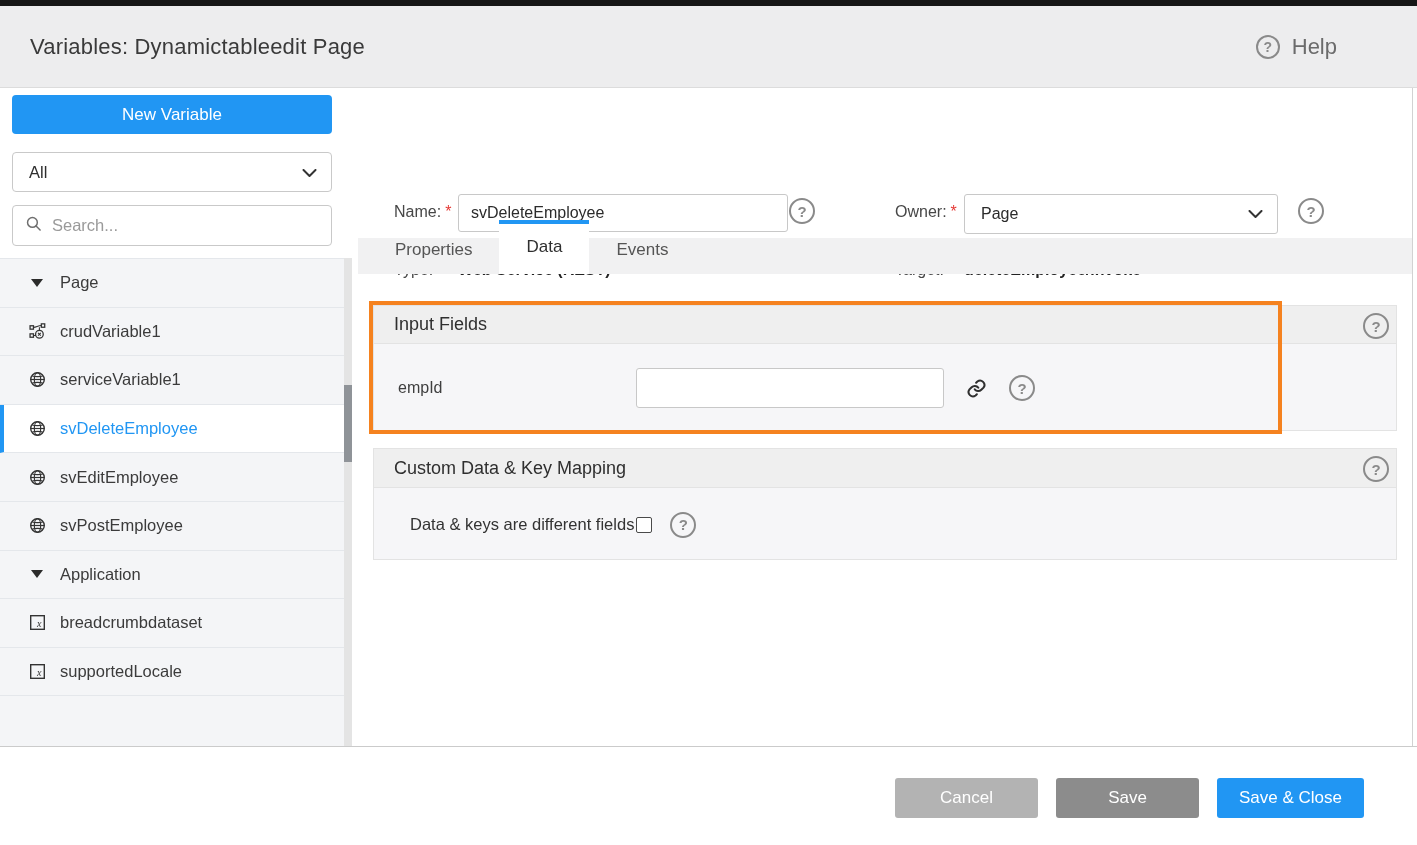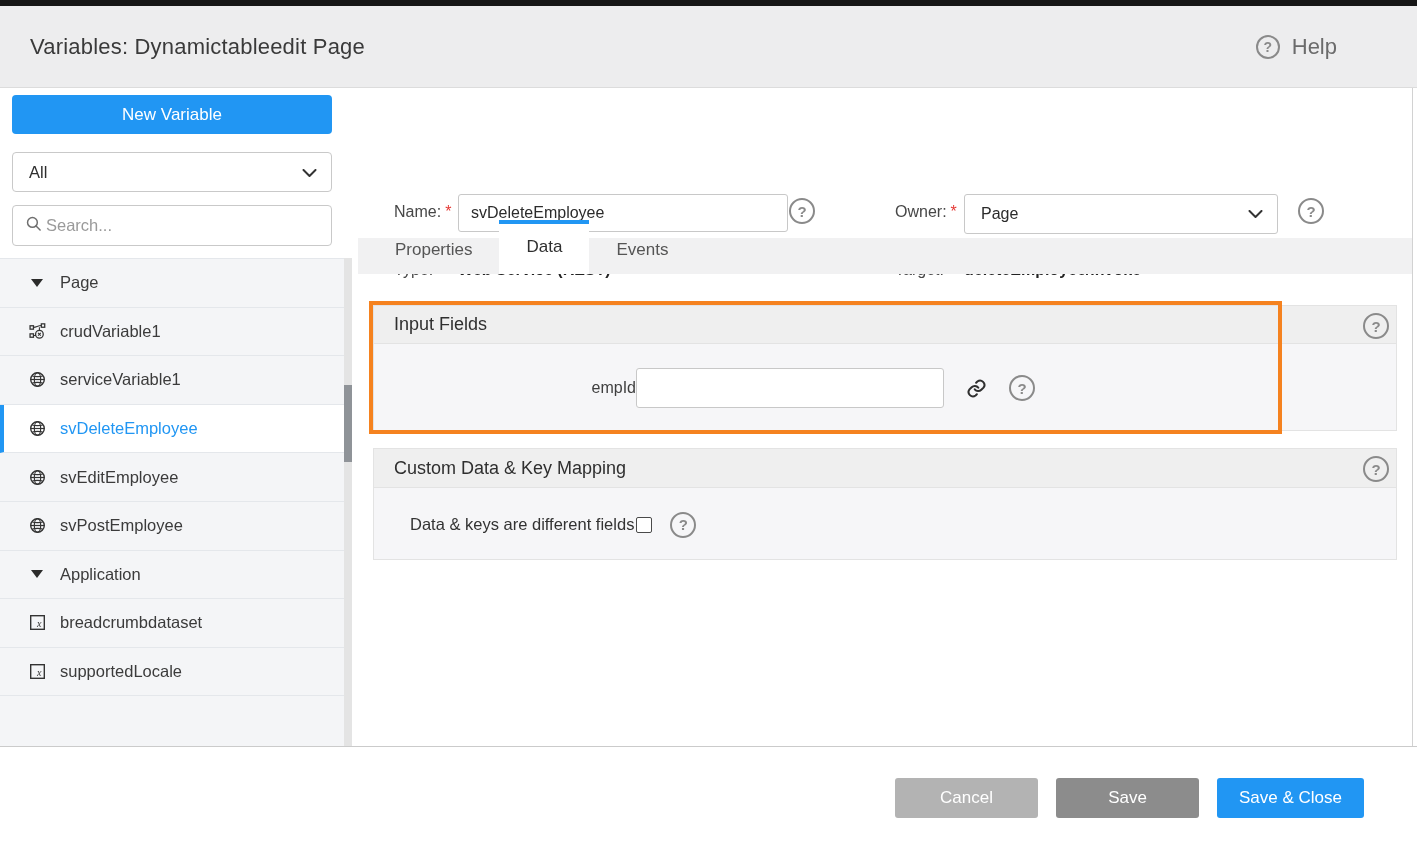--- a/index.html
+++ b/index.html
@@ -30,21 +30,21 @@
   .sidebar { left:0; top:88px; width:352px; height:658px; background:#fff; }
   .btn-new { position:absolute; left:12px; top:7px; width:320px; height:39px;
     background:#2196f3; color:#fff; font-size:17px; border:none; border-radius:4px;
     display:flex; align-items:center; justify-content:center; cursor:pointer; }
   .filter-select { position:absolute; left:12px; top:64px; width:320px; height:40px;
     background:#fff; border:1px solid #c9c9c9; border-radius:4px;
     display:flex; align-items:center; padding:0 14px 0 16px; font-size:16.5px; color:#2e2e2e; cursor:pointer; }
   .filter-select .chev { margin-left:auto; }
   .search-box { position:absolute; left:12px; top:117px; width:320px; height:41px;
     background:#fff; border:1px solid #c9c9c9; border-radius:4px;
-    display:flex; align-items:center; padding:0 12px; gap:4px; }
+    display:flex; align-items:center; padding:0 12px; gap:10px; }
   .search-box input { border:none; outline:none; flex:1; font-size:16.5px;
     font-family:"Liberation Sans", sans-serif; color:#333; background:transparent; }
   .search-box input::placeholder { color:#9a9a9a; }
 
   .var-list { position:absolute; left:0; top:170px; width:344px; height:488px; background:#f4f5f7; border-top:1px solid #e4e7eb; }
   .var-row { height:48.6px; display:flex; align-items:center; gap:14px;
     padding-left:28px; border-bottom:1px solid #e4e7eb; font-size:16.5px; color:#3b3b3b; cursor:pointer; }
   .var-row .ric { width:18px; display:flex; justify-content:center; flex:0 0 18px; }
   .var-row.selected { background:#fff; color:#2196f3; border-left:4px solid #2196f3; padding-left:24px; }
   .scroll-track { position:absolute; left:344px; top:170px; width:8px; height:488px; background:#e4e4e4; }
@@ -68,21 +68,21 @@
   .tab.active { height:54px; background:#fff; border-top:4px solid #2196f3;
     line-height:46px; color:#2f2f2f; margin-bottom:0; position:relative; top:0; transform:translateY(0); margin-top:-6px; }
 
   
   .panel { position:absolute; width:1024px; left:15px; background:#f6f6f8; border:1px solid #e3e3e3; }
   .panel-hd { height:38px; background:#efefef; border-bottom:1px solid #e3e3e3;
     display:flex; align-items:center; padding:0 20px; font-size:18px; color:#2f2f2f; }
   .panel-q { position:absolute; right:7px; top:7px; }
   .p1 { top:217px; height:126px; }
   .p1-row { position:absolute; left:0; top:38px; width:100%; height:88px; display:flex; align-items:center; padding-left:24px; }
-  .p1-label { width:238px; font-size:16px; color:#3f3f3f;text-align:right; }
+  .p1-label { width:238px; font-size:16px; color:#3f3f3f; }
   .p1-input { position:static; width:308px; height:40px; }
   .link-btn { margin-left:22px; display:flex; align-items:center; cursor:pointer; }
   .p1-row .qicon { margin-left:22px; cursor:pointer; }
   .p2 { top:360px; height:112px; }
   .p2-hd { height:39px; }
   .p2-row { position:absolute; left:12px; top:39px; width:100%; height:73px; display:flex; align-items:center; padding-left:24px; }
   .p2-label { font-size:16.5px; color:#333; }
   .checkbox { width:16px; height:16px; border:1.5px solid #4a4a4a; border-radius:2px; background:#fff; margin-left:2px; cursor:pointer; }
   .p2-row .qicon { margin-left:18px; cursor:pointer; }
 

